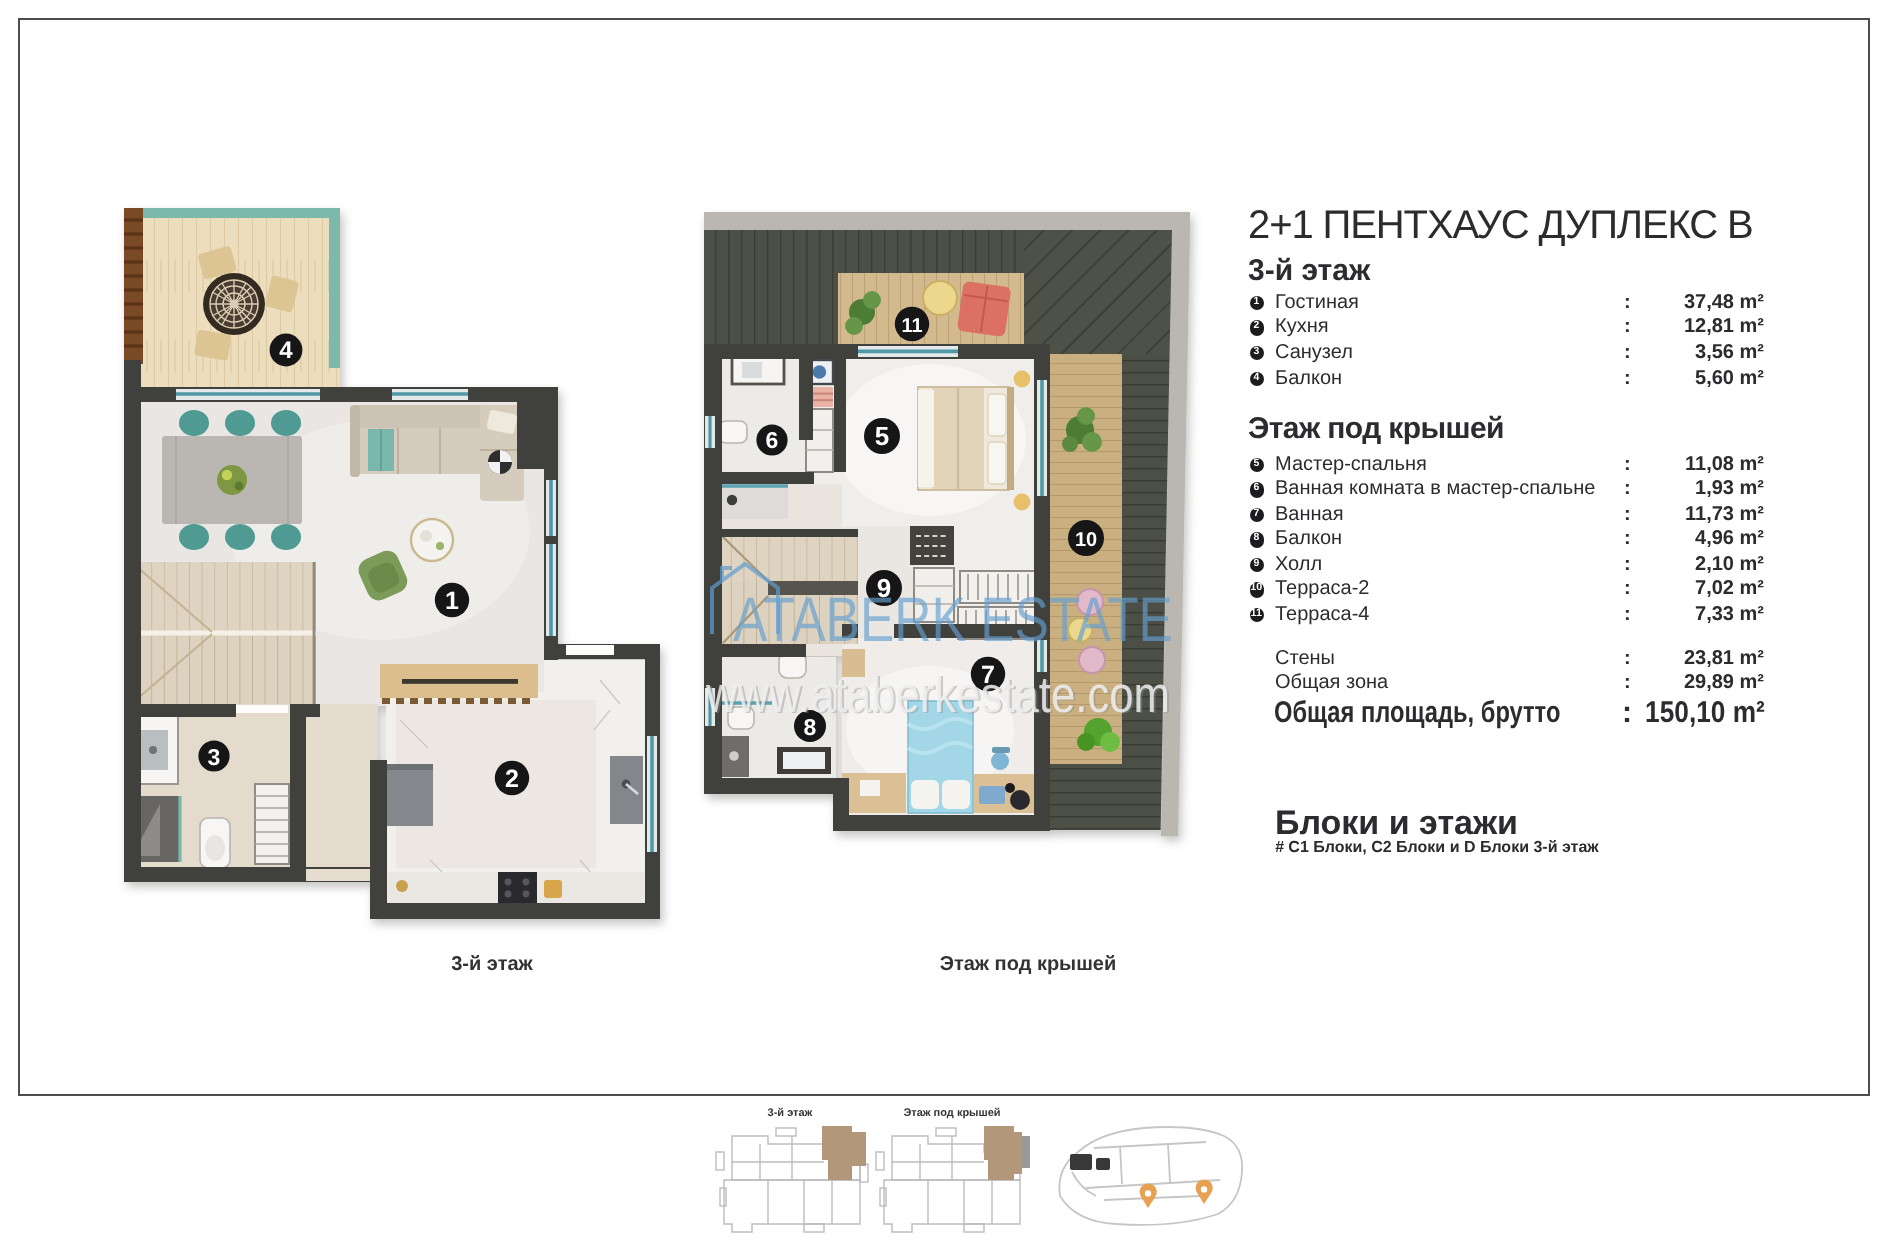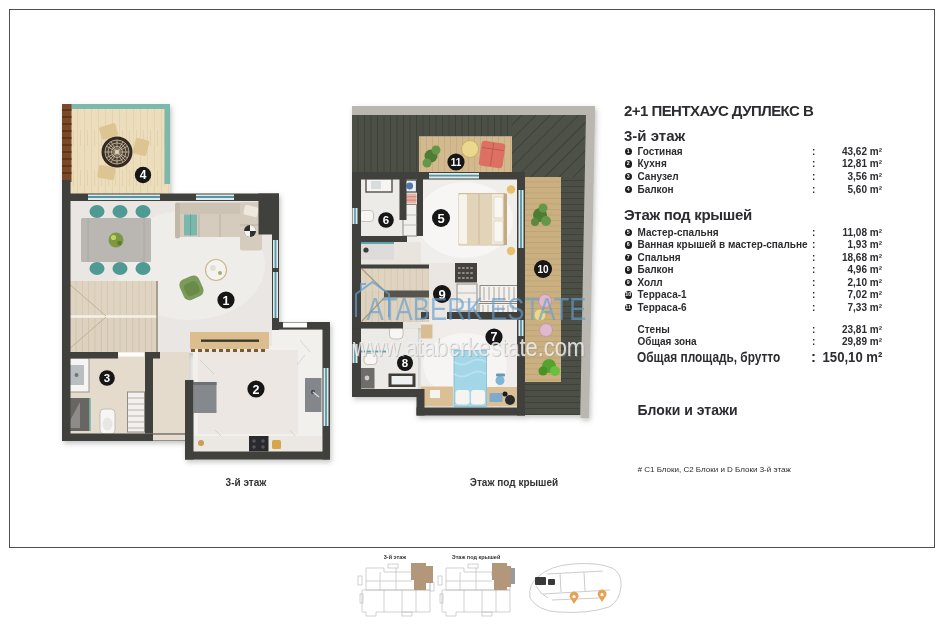--- a/index.html
+++ b/index.html
@@ -1,20 +1,20 @@
 <!DOCTYPE html>
 <html><head>
 <meta charset="utf-8">
 <style>
   html,body{margin:0;padding:0;}
   body{width:945px;height:630px;background:#ffffff;font-family:"Liberation Sans",sans-serif;position:relative;overflow:hidden;}
   .abs{position:absolute;}
   .badge{display:inline-block;background:#1c1c1f;color:#fff;border-radius:50%;text-align:center;font-weight:bold;}
   .row{position:relative;height:12.7px;}
-  .row .nm{position:absolute;left:13.5px;top:0;font-weight:bold;white-space:nowrap;transform-origin:left center;}
+  .row .nm{position:absolute;left:13.5px;top:0;font-weight:normal;white-space:nowrap;transform-origin:left center;}
   .row .bg{position:absolute;left:0.5px;top:2.2px;width:7.3px;height:7.3px;font-size:5.2px;line-height:7.5px;}
   .row .cl{position:absolute;left:188px;top:0;font-weight:bold;}
   .row .vl{position:absolute;right:0;top:0;font-weight:bold;white-space:nowrap;}
 </style>
 </head>
 <body>
 
 <div class="abs" style="left:9px;top:8.5px;width:924px;height:537px;border:1.6px solid #4e4e4e;"></div>
 
 <svg class="abs" style="left:0;top:0" width="945" height="630" viewBox="0 0 945 630">
@@ -584,30 +584,30 @@
 </svg>
 
 <svg class="abs" style="left:0;top:0" width="945" height="630" viewBox="0 0 945 630">
   <text x="366.5" y="320.3" font-family="Liberation Sans" font-size="31.5" fill="#659fd0" opacity="0.66" textLength="220" lengthAdjust="spacingAndGlyphs">ATABERK ESTATE</text>
   <text x="354" y="356.6" font-family="Liberation Sans" font-size="25.5" fill="#8c8c8c" opacity="0.4" textLength="232" lengthAdjust="spacingAndGlyphs">www.ataberkestate.com</text>
   <text x="353" y="356" font-family="Liberation Sans" font-size="25.5" fill="#f1f1f1" opacity="0.84" textLength="232" lengthAdjust="spacingAndGlyphs">www.ataberkestate.com</text>
 </svg>
 
 <div class="abs" style="left:624px;top:0;width:258px;color:#2c2c30;">
 
-  <div class="abs" style="left:0;top:101.5px;font-size:15px;font-weight:bold;white-space:nowrap;letter-spacing:-0.55px;">2+1 ПЕНТХАУС ДУПЛЕКС В</div>
+  <div class="abs" style="left:0;top:101.5px;font-size:20px;font-weight:normal;white-space:nowrap;letter-spacing:-0.55px;">2+1 ПЕНТХАУС ДУПЛЕКС В</div>
 
   <div class="abs" style="left:0;top:126.5px;font-size:15px;font-weight:bold;">3-й этаж</div>
 
   <div class="abs" style="left:0;top:145.6px;width:258px;font-size:10px;">
     <div class="row">
         <span class="badge bg">1</span>
         <span class="nm">Гостиная</span>
         <span class="cl">:</span>
-        <span class="vl">43,62 m²</span>
+        <span class="vl">37,48 m²</span>
       </div>
     <div class="row">
         <span class="badge bg">2</span>
         <span class="nm">Кухня</span>
         <span class="cl">:</span>
         <span class="vl">12,81 m²</span>
       </div>
     <div class="row">
         <span class="badge bg">3</span>
         <span class="nm">Санузел</span>
@@ -626,51 +626,51 @@
 
   <div class="abs" style="left:0;top:226.6px;width:258px;font-size:10px;">
     <div class="row" style="height:12.5px">
         <span class="badge bg">5</span>
         <span class="nm">Мастер-спальня</span>
         <span class="cl">:</span>
         <span class="vl">11,08 m²</span>
       </div>
     <div class="row" style="height:12.5px">
         <span class="badge bg">6</span>
-        <span class="nm">Ванная крышей в мастер-спальне</span>
+        <span class="nm">Ванная комната в мастер-спальне</span>
         <span class="cl">:</span>
         <span class="vl">1,93 m²</span>
       </div>
     <div class="row" style="height:12.5px">
         <span class="badge bg">7</span>
-        <span class="nm">Спальня</span>
-        <span class="cl">:</span>
-        <span class="vl">18,68 m²</span>
+        <span class="nm">Ванная</span>
+        <span class="cl">:</span>
+        <span class="vl">11,73 m²</span>
       </div>
     <div class="row" style="height:12.5px">
         <span class="badge bg">8</span>
         <span class="nm">Балкон</span>
         <span class="cl">:</span>
         <span class="vl">4,96 m²</span>
       </div>
     <div class="row" style="height:12.5px">
         <span class="badge bg">9</span>
         <span class="nm">Холл</span>
         <span class="cl">:</span>
         <span class="vl">2,10 m²</span>
       </div>
     <div class="row" style="height:12.5px">
         <span class="badge bg" style="font-size:5.4px">10</span>
-        <span class="nm">Терраса-1</span>
+        <span class="nm">Терраса-2</span>
         <span class="cl">:</span>
         <span class="vl">7,02 m²</span>
       </div>
     <div class="row" style="height:12.5px">
         <span class="badge bg" style="font-size:5.4px">11</span>
-        <span class="nm">Терраса-6</span>
+        <span class="nm">Терраса-4</span>
         <span class="cl">:</span>
         <span class="vl">7,33 m²</span>
       </div>
   </div>
 
   <div class="abs" style="left:0;top:323.7px;width:258px;font-size:10px;">
     <div class="row" style="height:12.3px">
         <span class="nm">Стены</span>
         <span class="cl">:</span>
         <span class="vl">23,81 m²</span>
@@ -681,23 +681,23 @@
         <span class="vl">29,89 m²</span>
       </div>
   </div>
 
   <div class="abs" style="left:0;top:347.5px;width:258px;font-size:15px;font-weight:bold;">
     <span style="position:absolute;left:12.5px;white-space:nowrap;transform:scaleX(0.79);transform-origin:left center;">Общая площадь, брутто</span>
     <span style="position:absolute;left:187px;">:</span>
     <span style="position:absolute;right:0;white-space:nowrap;transform:scaleX(0.875);transform-origin:right center;">150,10 m²</span>
   </div>
 
-  <div class="abs" style="left:13.5px;top:401.5px;font-size:14px;font-weight:bold;">Блоки и этажи</div>
-
-  <div class="abs" style="left:13.5px;top:419px;font-size:8px;font-weight:normal;white-space:nowrap;margin-top:46px;"><span style="font-style:italic">#</span> C1 Блоки, C2 Блоки и D Блоки 3-й этаж</div>
+  <div class="abs" style="left:13.5px;top:401.5px;font-size:17px;font-weight:bold;">Блоки и этажи</div>
+
+  <div class="abs" style="left:13.5px;top:419px;font-size:8px;font-weight:bold;white-space:nowrap;"><span style="font-style:italic">#</span> C1 Блоки, C2 Блоки и D Блоки 3-й этаж</div>
 </div>
 
 <div class="abs" style="left:146px;top:476.5px;width:200px;text-align:center;font-size:10px;font-weight:bold;color:#333;">3-й этаж</div>
 
 <div class="abs" style="left:414px;top:476.5px;width:200px;text-align:center;font-size:10px;font-weight:bold;color:#333;">Этаж под крышей</div>
 
 <div class="abs" style="left:345px;top:553.5px;width:100px;text-align:center;font-size:5.5px;font-weight:bold;color:#333;">3-й этаж</div>
 
 <div class="abs" style="left:426px;top:553.5px;width:100px;text-align:center;font-size:5.5px;font-weight:bold;color:#333;">Этаж под крышей</div>
 

